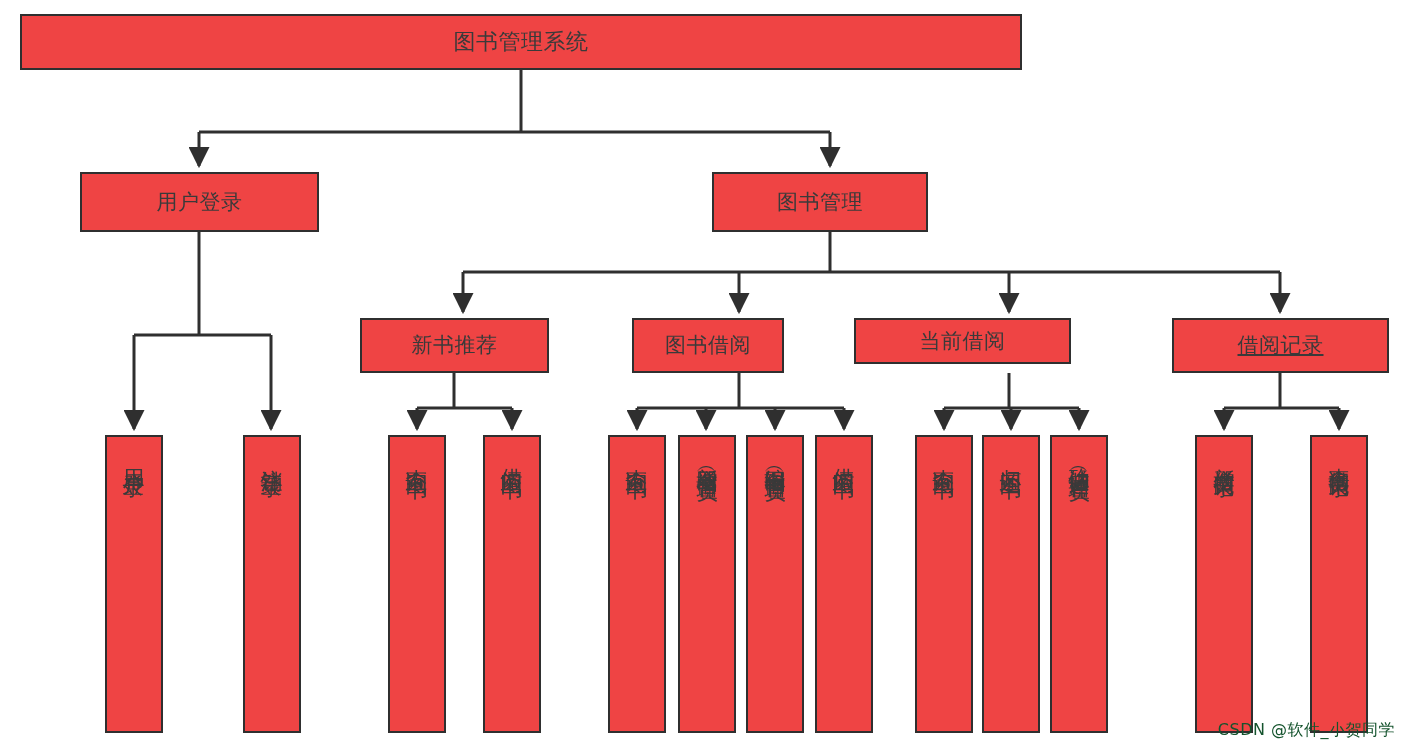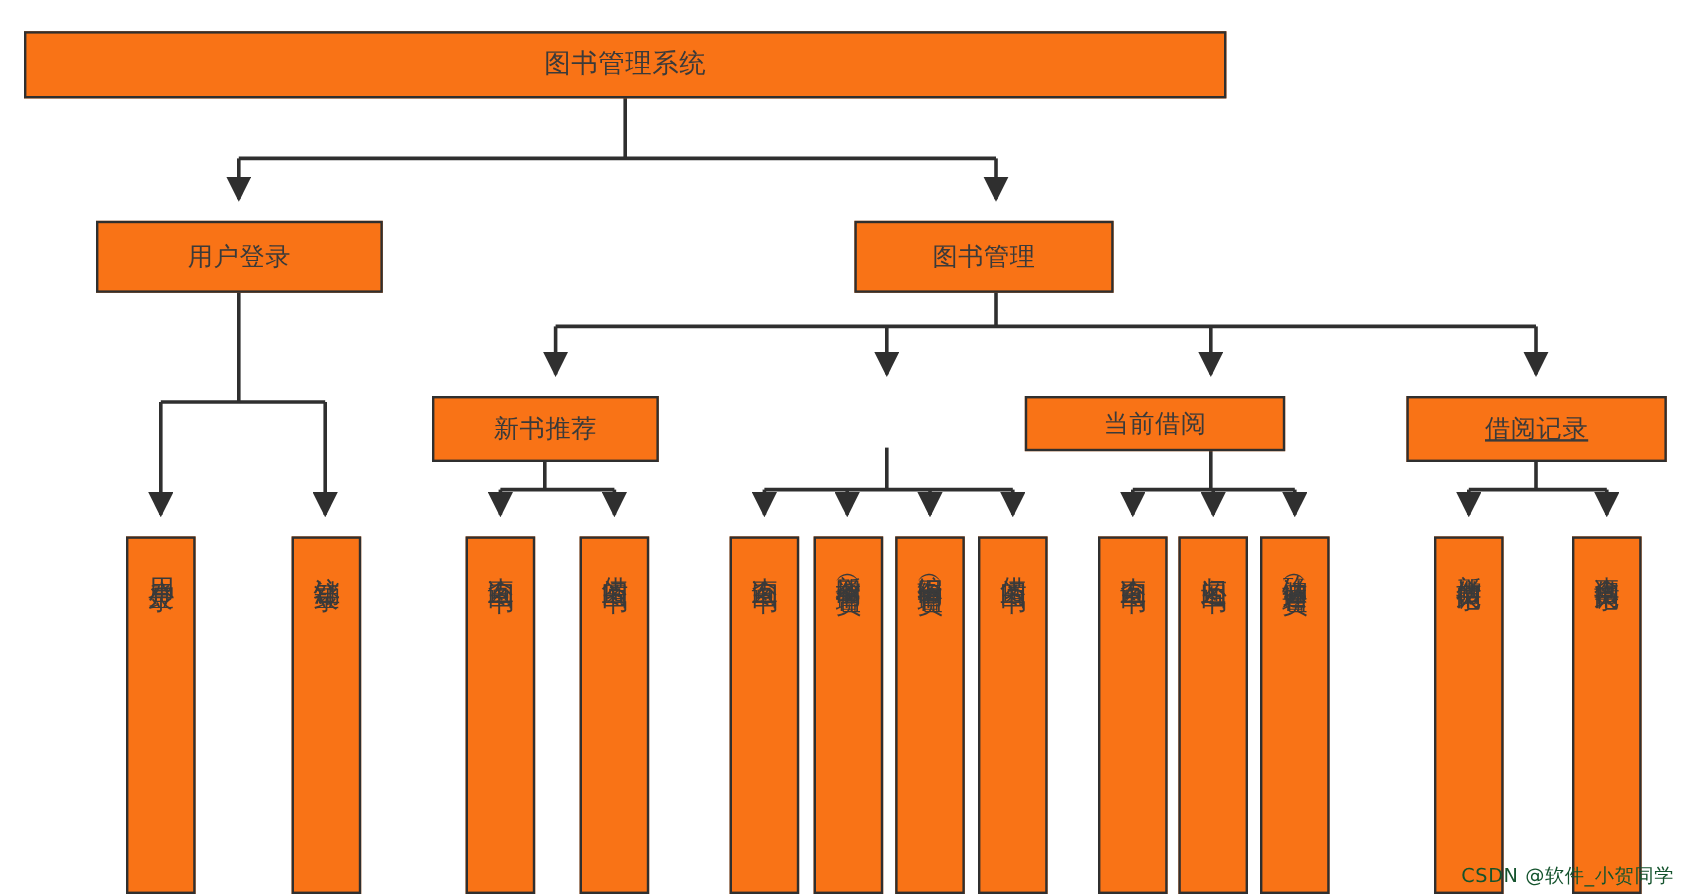--- a/index.html
+++ b/index.html
@@ -22,27 +22,26 @@
     position: absolute;
     left: 0;
     top: 0;
     width: 1405px;
     height: 747px;
     pointer-events: none;
   }
   .node {
     position: absolute;
     box-sizing: border-box;
-    background: #f97316;
+    background: #ef4444;
     border: 2px solid #2f2f2f;
     display: flex;
     align-items: center;
     justify-content: center;
     color: #3a3a3a;
-    margin-top: 12px;
   }
   .node-label {
     display: block;
     text-align: center;
     line-height: 1.18;
     color: #3a3a3a;
     white-space: nowrap;
   }
   
   .node.horiz .node-label {
@@ -143,20 +142,23 @@
   <div class="node horiz" style="left:80px; top:172px; width:239px; height:60px;">
     <span class="node-label">用户登录</span>
   </div>
   <div class="node horiz" style="left:712px; top:172px; width:216px; height:60px;">
     <span class="node-label">图书管理</span>
   </div>
 
   <div class="node horiz" style="left:360px; top:318px; width:189px; height:55px;">
     <span class="node-label">新书推荐</span>
   </div>
+  <div class="node horiz" style="left:632px; top:318px; width:152px; height:55px;">
+    <span class="node-label">图书借阅</span>
+  </div>
   <div class="node horiz" style="left:854px; top:318px; width:217px; height:46px;">
     <span class="node-label">当前借阅</span>
   </div>
   <div class="node horiz" style="left:1172px; top:318px; width:217px; height:55px;text-decoration:underline;">
     <span class="node-label">借阅记录</span>
   </div>
 
   <div class="node vert" style="left:105px; top:435px; width:58px; height:298px;">
     <span class="node-label">用户登录</span>
   </div>

